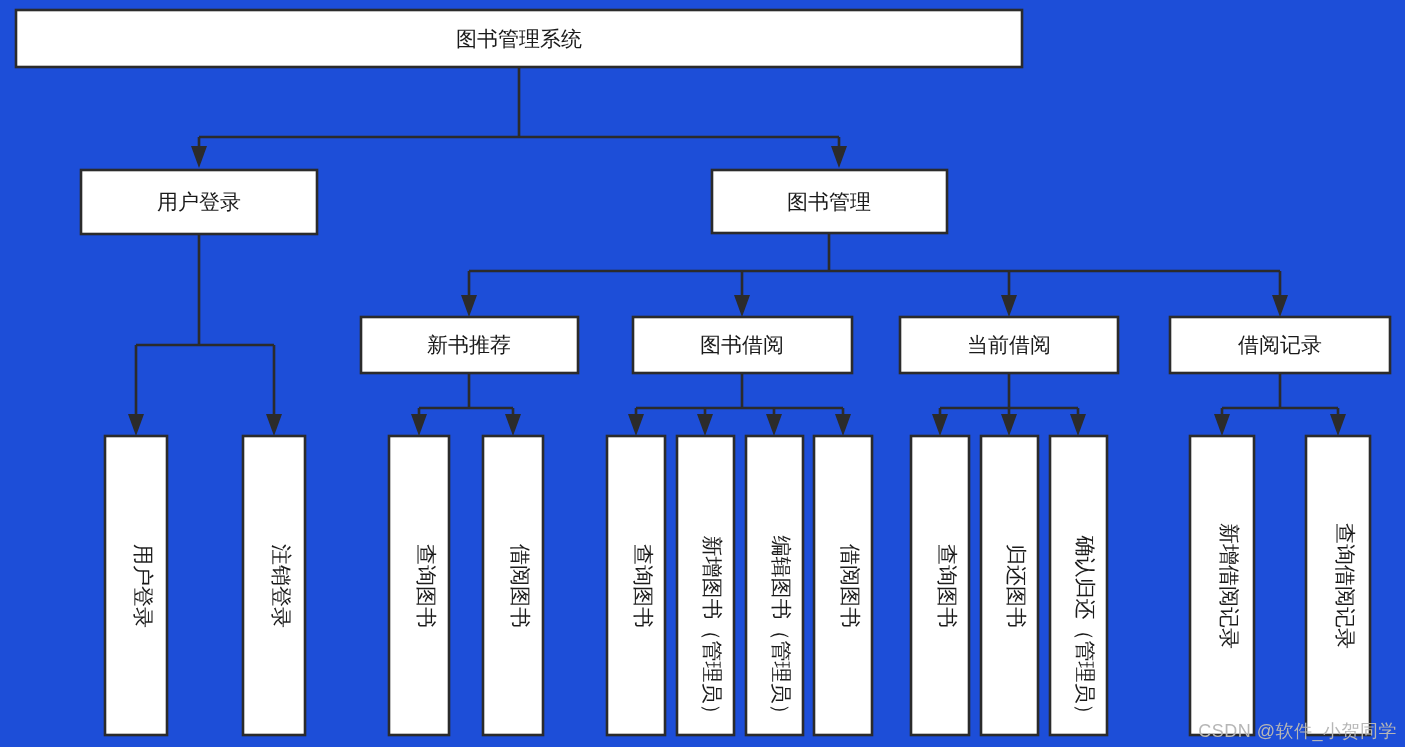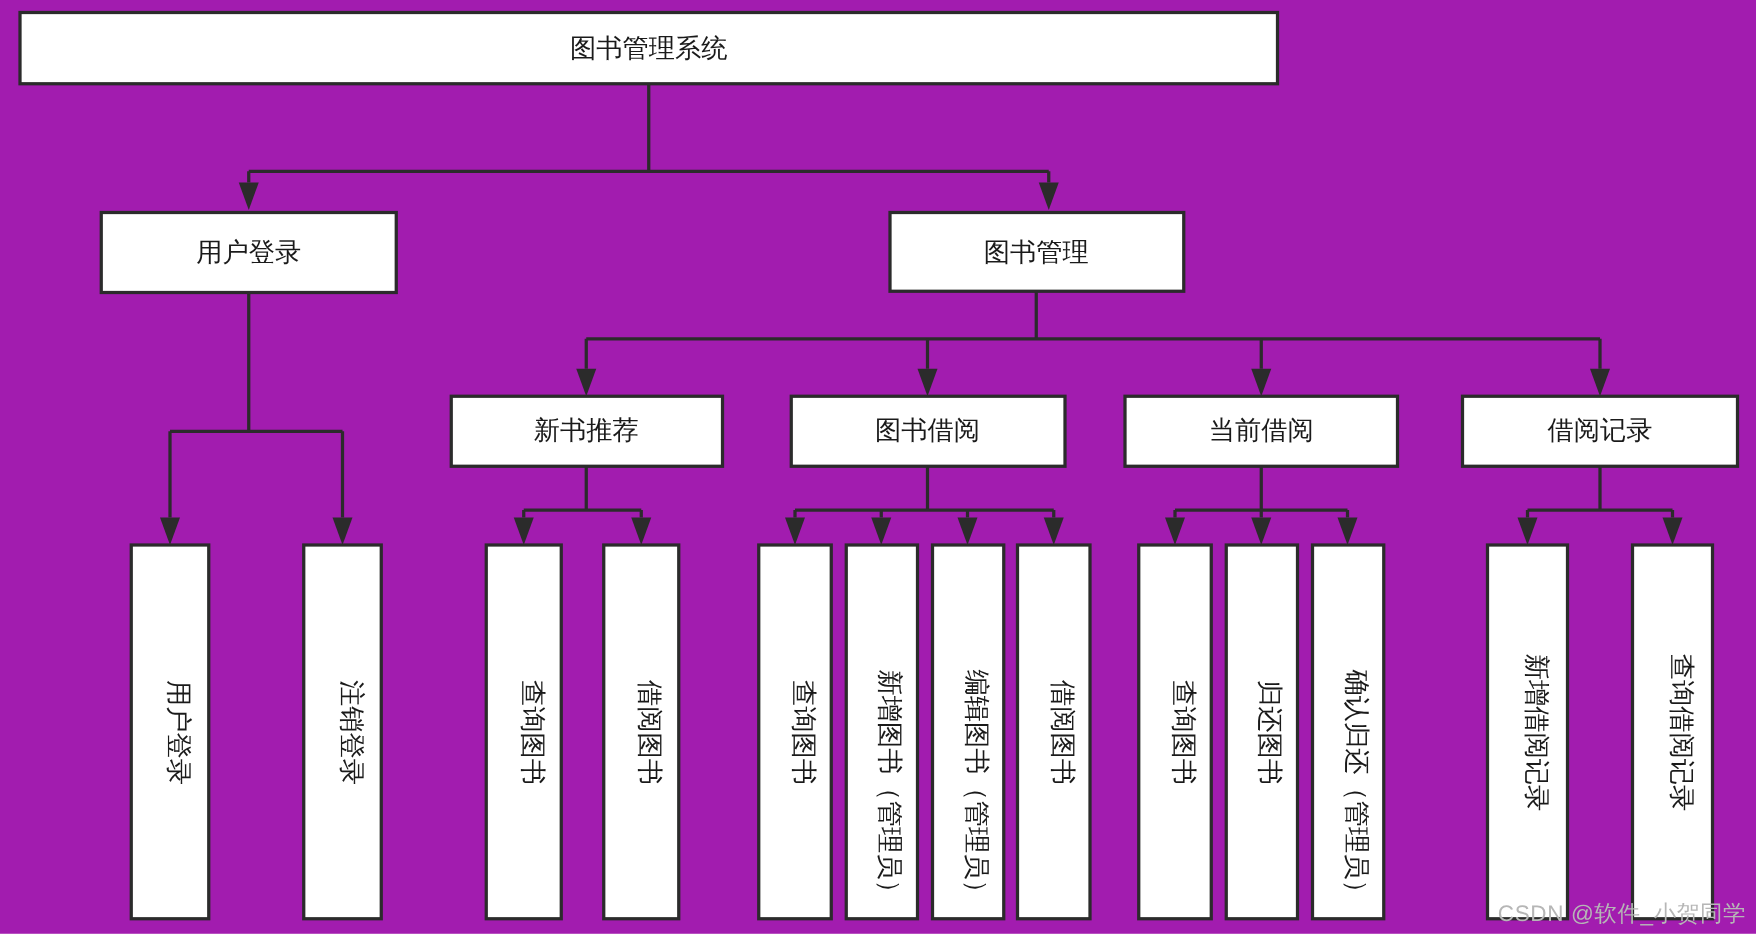--- a/index.html
+++ b/index.html
@@ -10,21 +10,21 @@
   body {
     width: 1405px;
     height: 747px;
     font-family: "Liberation Sans", "DejaVu Sans", sans-serif;
     overflow: hidden;
   }
   #diagram-root {
     position: relative;
     width: 1405px;
     height: 747px;
-    background: #a21caf;
+    background: #1d4ed8;
   }
   svg.diagram-svg {
     position: absolute;
     top: 0;
     left: 0;
     width: 1405px;
     height: 747px;
     display: block;
   }
   .node-rect {

